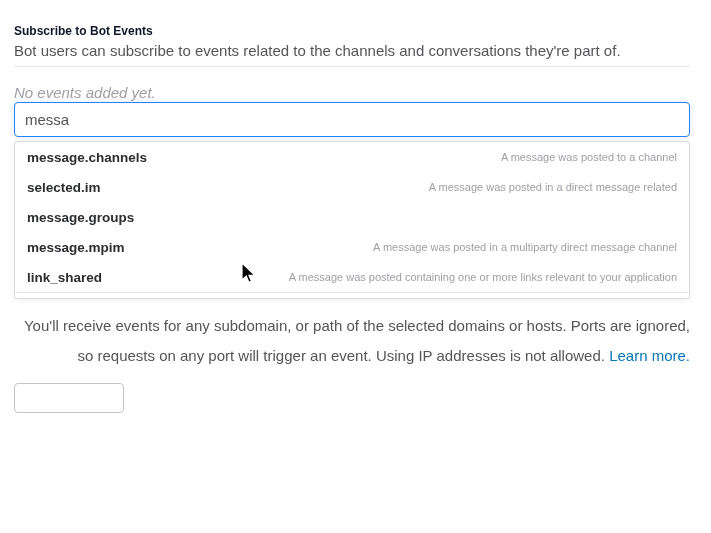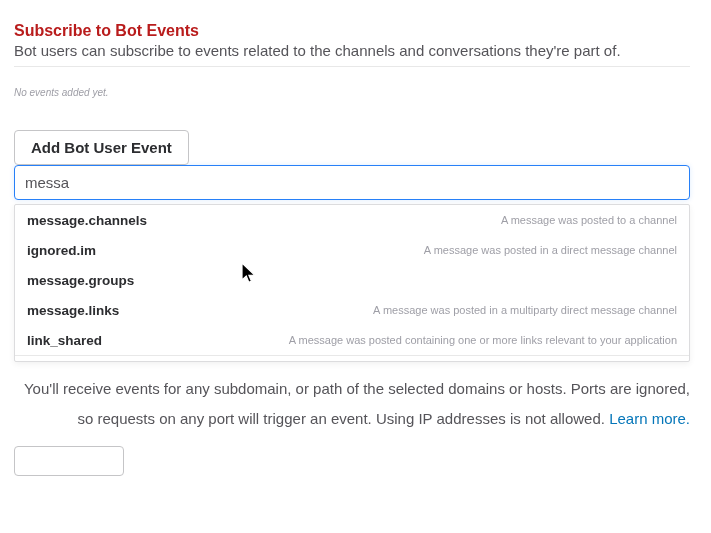--- a/index.html
+++ b/index.html
@@ -3,29 +3,29 @@
 <meta charset="utf-8">
 <style>
   * { margin:0; padding:0; box-sizing:border-box; }
   html,body { background:#ffffff; }
   body {
     width:711px; height:533px; overflow:hidden; position:relative;
     font-family:"Liberation Sans", sans-serif; color:#2c2d30;
   }
   .content { padding:0 21px 0 14px; }
 
-  .page-title { margin-top:20px; font-size:16px; font-weight:700; color:#b91c1c; line-height:22px; }
+  .page-title { margin-top:20px; font-size:12px; font-weight:700; color:#0f172a; line-height:22px; }
   .page-subtitle { font-size:15px; color:#555459; line-height:18px; }
 
   .table-header { margin-top:30px; display:flex; font-size:15px; font-weight:700; color:#2c2d30; line-height:18px; }
   .col-event { width:406px; }
   .col-desc { flex:1; }
   .table-rule { margin-top:6px; border:none; border-top:1px solid #e8e8e8; height:0; }
 
-  .empty-message { margin-top:17px; font-size:10px; font-style:italic; color:#9e9ea6; line-height:18px; }
+  .empty-message { margin-top:17px; font-size:15px; font-style:italic; color:#9e9ea6; line-height:18px; }
 
   .add-event-button {
     margin-top:28px; display:inline-block; height:35px; padding:0 16px;
     background:#ffffff; border:1px solid #c5c5c7; border-radius:4px;
     font-family:"Liberation Sans", sans-serif; font-size:15px; font-weight:600; color:#2c2d30;
     cursor:pointer; line-height:33px;
   }
 
   .event-search-input {
     display:block; width:676px; height:35px; padding:0 10px;
@@ -64,38 +64,37 @@
 <div class="content">
 
   <h1 class="page-title">Subscribe to Bot Events</h1>
 
   <p class="page-subtitle">Bot users can subscribe to events related to the channels and conversations they're part of.</p>
 
   <hr class="table-rule">
 
   <p class="empty-message">No events added yet.</p>
 
-  <button class="add-event-button">Add Bot User Event</button>
 
   <input class="event-search-input" type="text" value="messa" style="">
 
   <div class="suggestion-panel">
     <div class="suggestion-row">
       <span class="suggestion-name">message.channels</span>
       <span class="suggestion-desc">A message was posted to a channel</span>
     </div>
     <div class="suggestion-row">
-      <span class="suggestion-name">ignored.im</span>
-      <span class="suggestion-desc">A message was posted in a direct message channel</span>
+      <span class="suggestion-name">selected.im</span>
+      <span class="suggestion-desc">A message was posted in a direct message related</span>
     </div>
     <div class="suggestion-row">
       <span class="suggestion-name">message.groups</span>
     </div>
     <div class="suggestion-row">
-      <span class="suggestion-name">message.links</span>
+      <span class="suggestion-name">message.mpim</span>
       <span class="suggestion-desc">A message was posted in a multiparty direct message channel</span>
     </div>
     <div class="suggestion-row">
       <span class="suggestion-name">link_shared</span>
       <span class="suggestion-desc">A message was posted containing one or more links relevant to your application</span>
     </div>
     <div class="suggestion-stub"></div>
   </div>
 
   <p class="footer-note"><span>You'll receive events for any subdomain, or path of the selected domains or hosts. Ports are ignored, so requests on any port will trigger an event. Using IP addresses is not allowed.</span>

